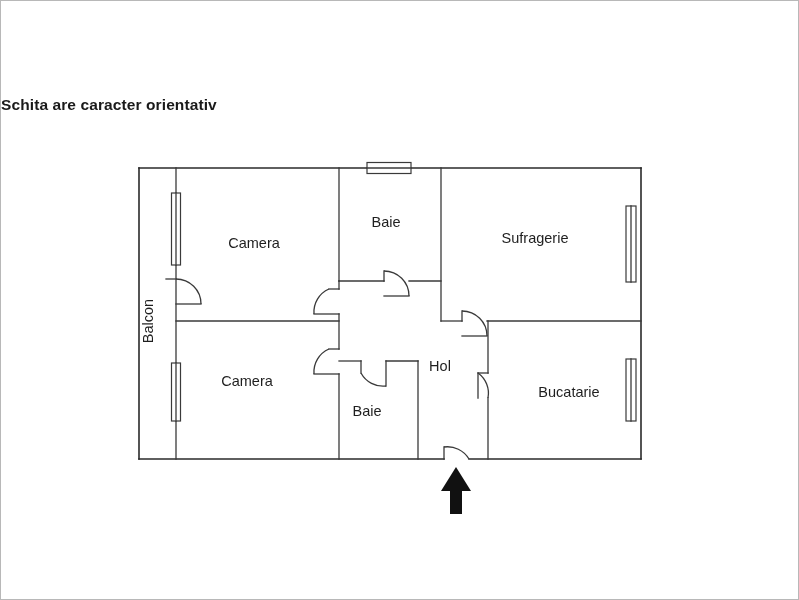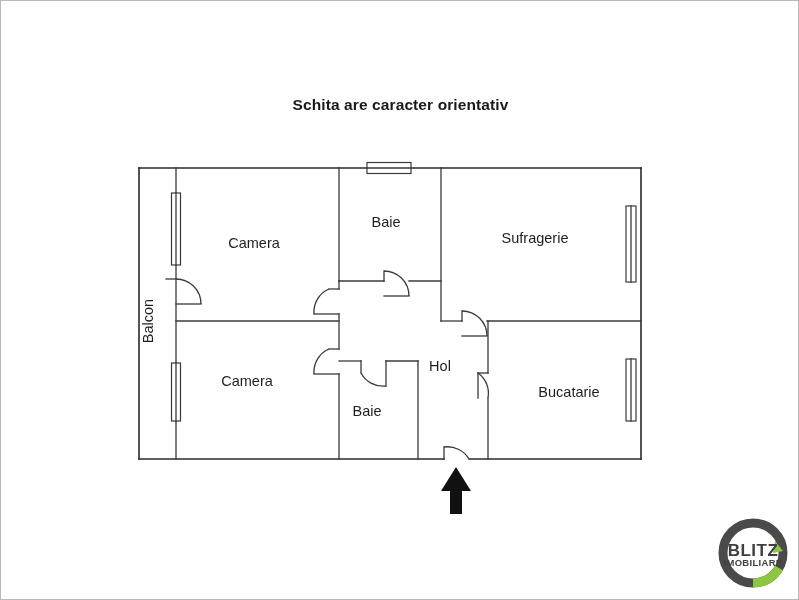--- a/index.html
+++ b/index.html
@@ -19,21 +19,20 @@
     height: 600px;
     background: #ffffff;
     box-sizing: border-box;
     border: 1px solid #b8b8b8;
   }
   #title {
     position: absolute;
     left: 0;
     top: 95px;
     width: 799px;
-    text-align: center;
     font-size: 15.5px;
     font-weight: 600;
     color: #1a1a1a;
     letter-spacing: 0.1px;
   }
   #plan-wrap {
     position: absolute;
     left: 0;
     top: 0;
     width: 799px;
@@ -231,24 +230,14 @@
         <text class="balcon-label" x="152" y="320" transform="rotate(-90 152 320)">Balcon</text>
       </g>
 
       <g>
         <path class="arrow" d="M455,466 L440,490 L449,490 L449,513 L461,513 L461,490 L470,490 Z"></path>
       </g>
 
     </svg>
   </div>
 
-  <div id="logo">
-    <svg width="80" height="80" viewBox="0 0 80 80" xmlns="http://www.w3.org/2000/svg">
-      <rect x="0" y="0" width="80" height="80" fill="#ffffff" opacity="0.82"></rect>
-      <circle cx="40" cy="40" r="30" fill="none" stroke="#4a4a4a" stroke-width="9"></circle>
-      <path d="M 40 70 A 30 30 0 0 0 66 55" fill="none" stroke="#8dc63f" stroke-width="9" stroke-linecap="butt"></path>
-      <path d="M 62 28 L 70 38 L 60 40 Z" fill="#8dc63f"></path>
-      <text class="logo-text-blitz" x="40" y="43">BLITZ</text>
-      <text class="logo-text-imo" x="40" y="53">IMOBILIARE</text>
-    </svg>
-  </div>
 
 </div>
 
 </body></html>

